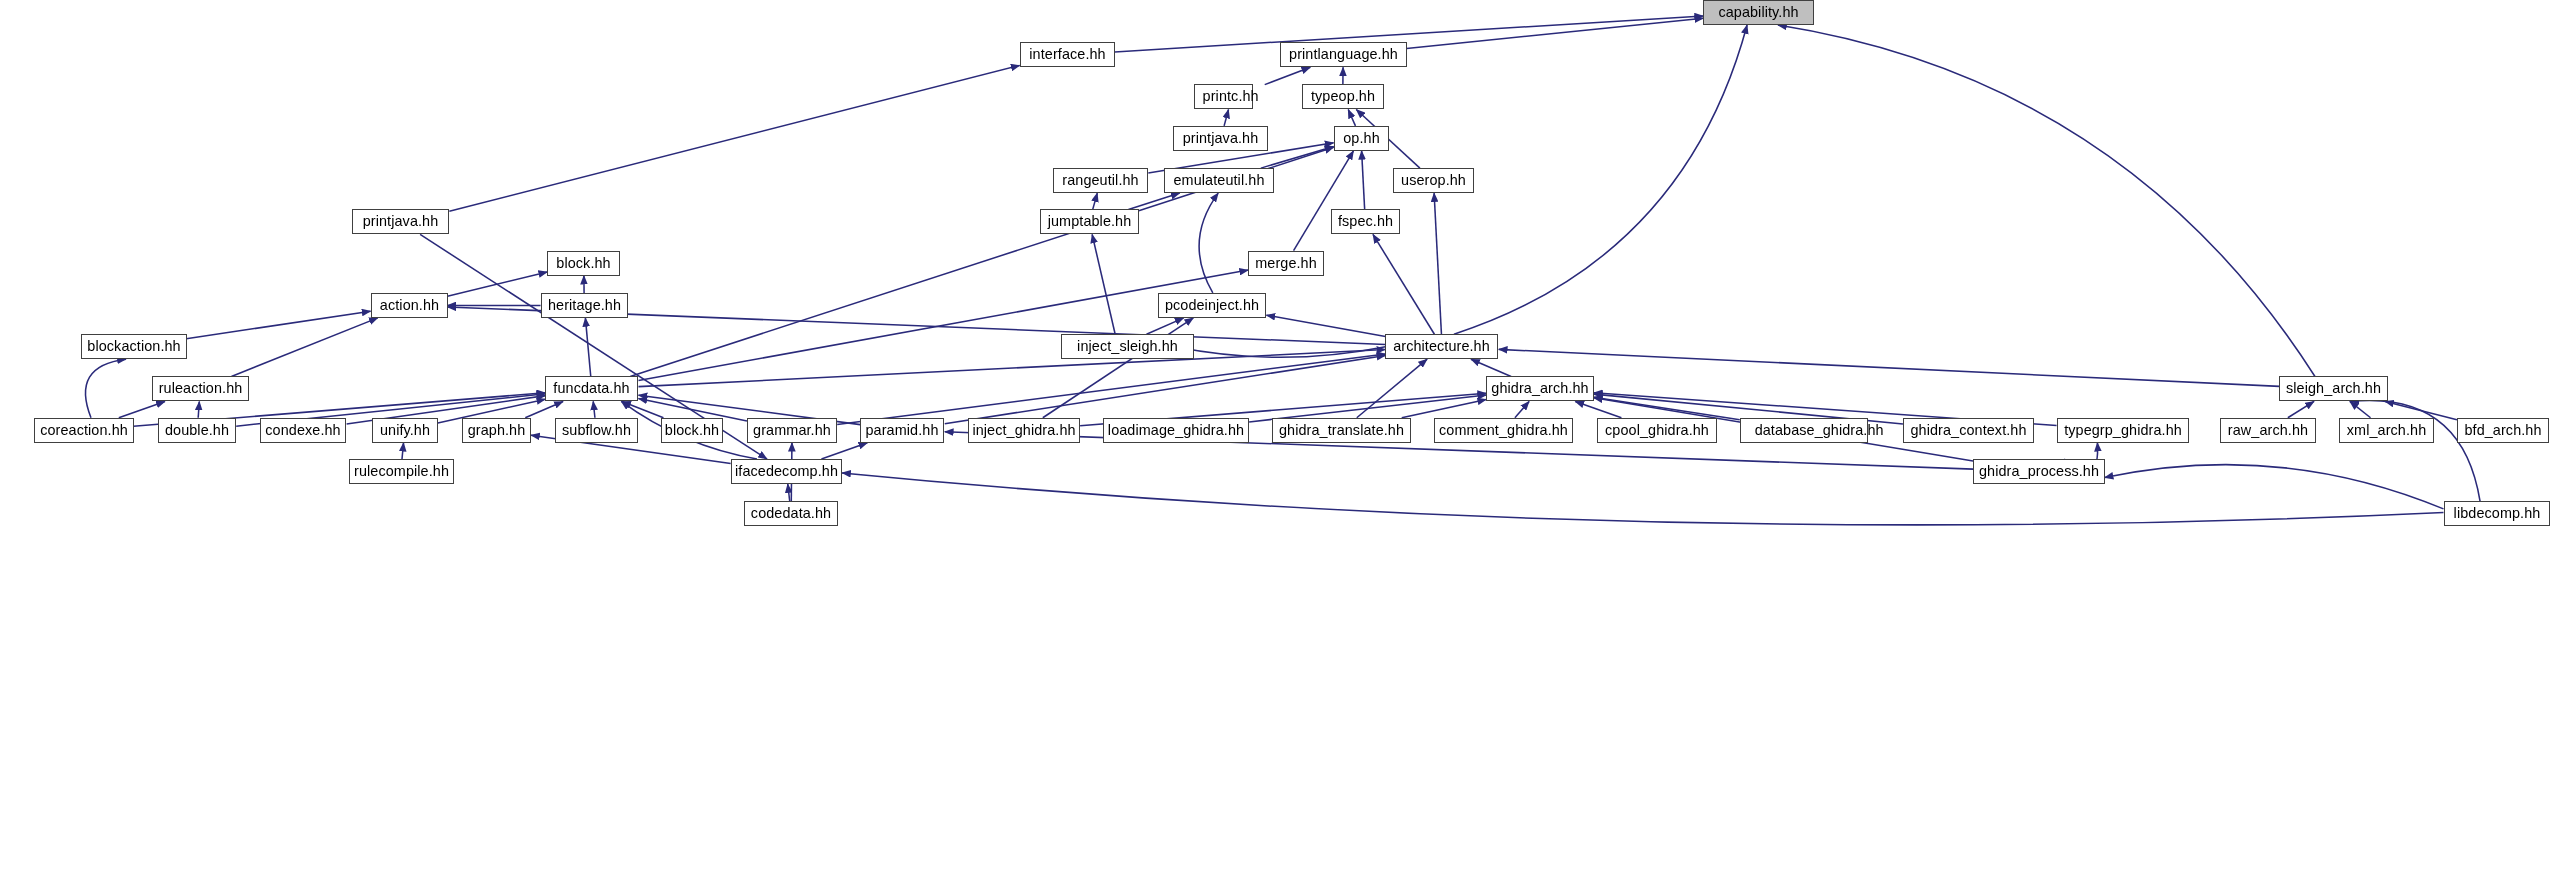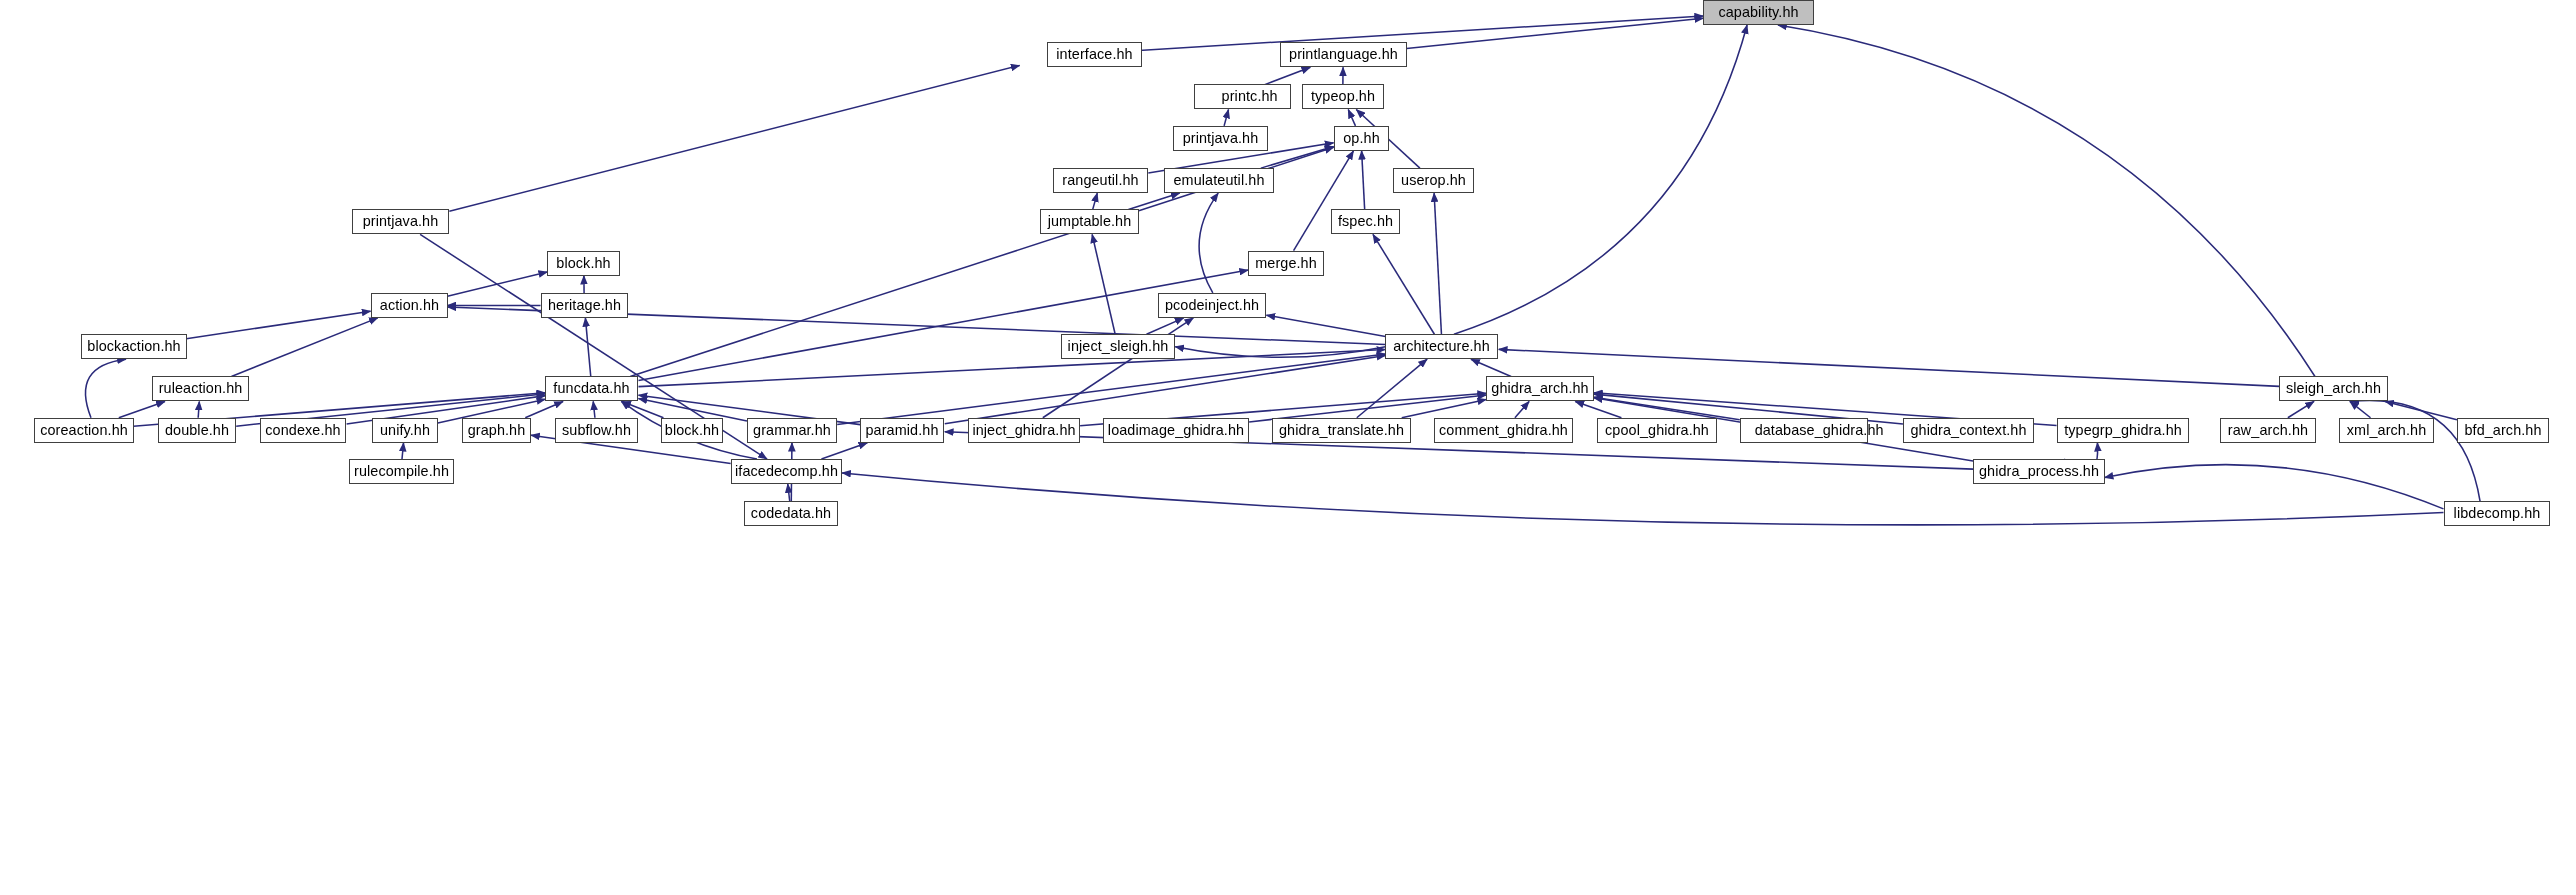--- a/index.html
+++ b/index.html
@@ -130,27 +130,27 @@
         <line x1="822.5227272727273" y1="522" x2="820.4772727272727" y2="504" stroke="#2a2a7a" stroke-width="1.6" marker-end="url(#arrowhead)"></line>
         <path d="M2545,533.6412128017968 Q1709.518138849369,573.0187557707181 877,492.4329028635598" fill="none" stroke="#2a2a7a" stroke-width="1.6" marker-end="url(#arrowhead)"></path>
         <path d="M2149.953488372093,478 Q2187.538246615658,510.78422276441995 2184.546511627907,461" fill="none" stroke="#2a2a7a" stroke-width="1.6" marker-end="url(#arrowhead)"></path>
         <path d="M2545,529.9213011542497 Q2373.5571841361293,458.85628938412174 2192,497.3252885624344" fill="none" stroke="#2a2a7a" stroke-width="1.6" marker-end="url(#arrowhead)"></path>
       </g>
   </svg>
   <div id="nodes-group">
       <div class="node root" style="left: 1703px; top: 0px; width: 111px;">
         <span class="node-label">capability.hh</span>
       </div>
-      <div class="node" style="left: 1020px; top: 42px; width: 95px; margin-left: 27px;">
+      <div class="node" style="left: 1020px; top: 42px; width: 95px;">
         <span class="node-label">interface.hh</span>
       </div>
       <div class="node" style="left: 1280px; top: 42px; width: 127px;">
         <span class="node-label">printlanguage.hh</span>
       </div>
-      <div class="node" style="left: 1194px; top: 84px; width: 97px; padding-left: 21px;">
+      <div class="node" style="left: 1194px; top: 84px; width: 59px; padding-left: 21px;">
         <span class="node-label">printc.hh</span>
       </div>
       <div class="node" style="left: 1302px; top: 84px; width: 82px;">
         <span class="node-label">typeop.hh</span>
       </div>
       <div class="node" style="left: 1173px; top: 126px; width: 95px;">
         <span class="node-label">printjava.hh</span>
       </div>
       <div class="node" style="left: 1334px; top: 126px; width: 55px;">
         <span class="node-label">op.hh</span>
@@ -184,21 +184,21 @@
       </div>
       <div class="node" style="left: 541px; top: 293px; width: 87px;">
         <span class="node-label">heritage.hh</span>
       </div>
       <div class="node" style="left: 1158px; top: 293px; width: 108px;">
         <span class="node-label">pcodeinject.hh</span>
       </div>
       <div class="node" style="left: 81px; top: 334px; width: 106px;">
         <span class="node-label">blockaction.hh</span>
       </div>
-      <div class="node" style="left: 1061px; top: 334px; width: 114px;">
+      <div class="node" style="left: 1061px; top: 334px; width: 133px;">
         <span class="node-label">inject_sleigh.hh</span>
       </div>
       <div class="node" style="left: 1385px; top: 334px; width: 113px;">
         <span class="node-label">architecture.hh</span>
       </div>
       <div class="node" style="left: 2279px; top: 376px; width: 109px;">
         <span class="node-label">sleigh_arch.hh</span>
       </div>
       <div class="node" style="left: 152px; top: 376px; width: 97px;">
         <span class="node-label">ruleaction.hh</span>

